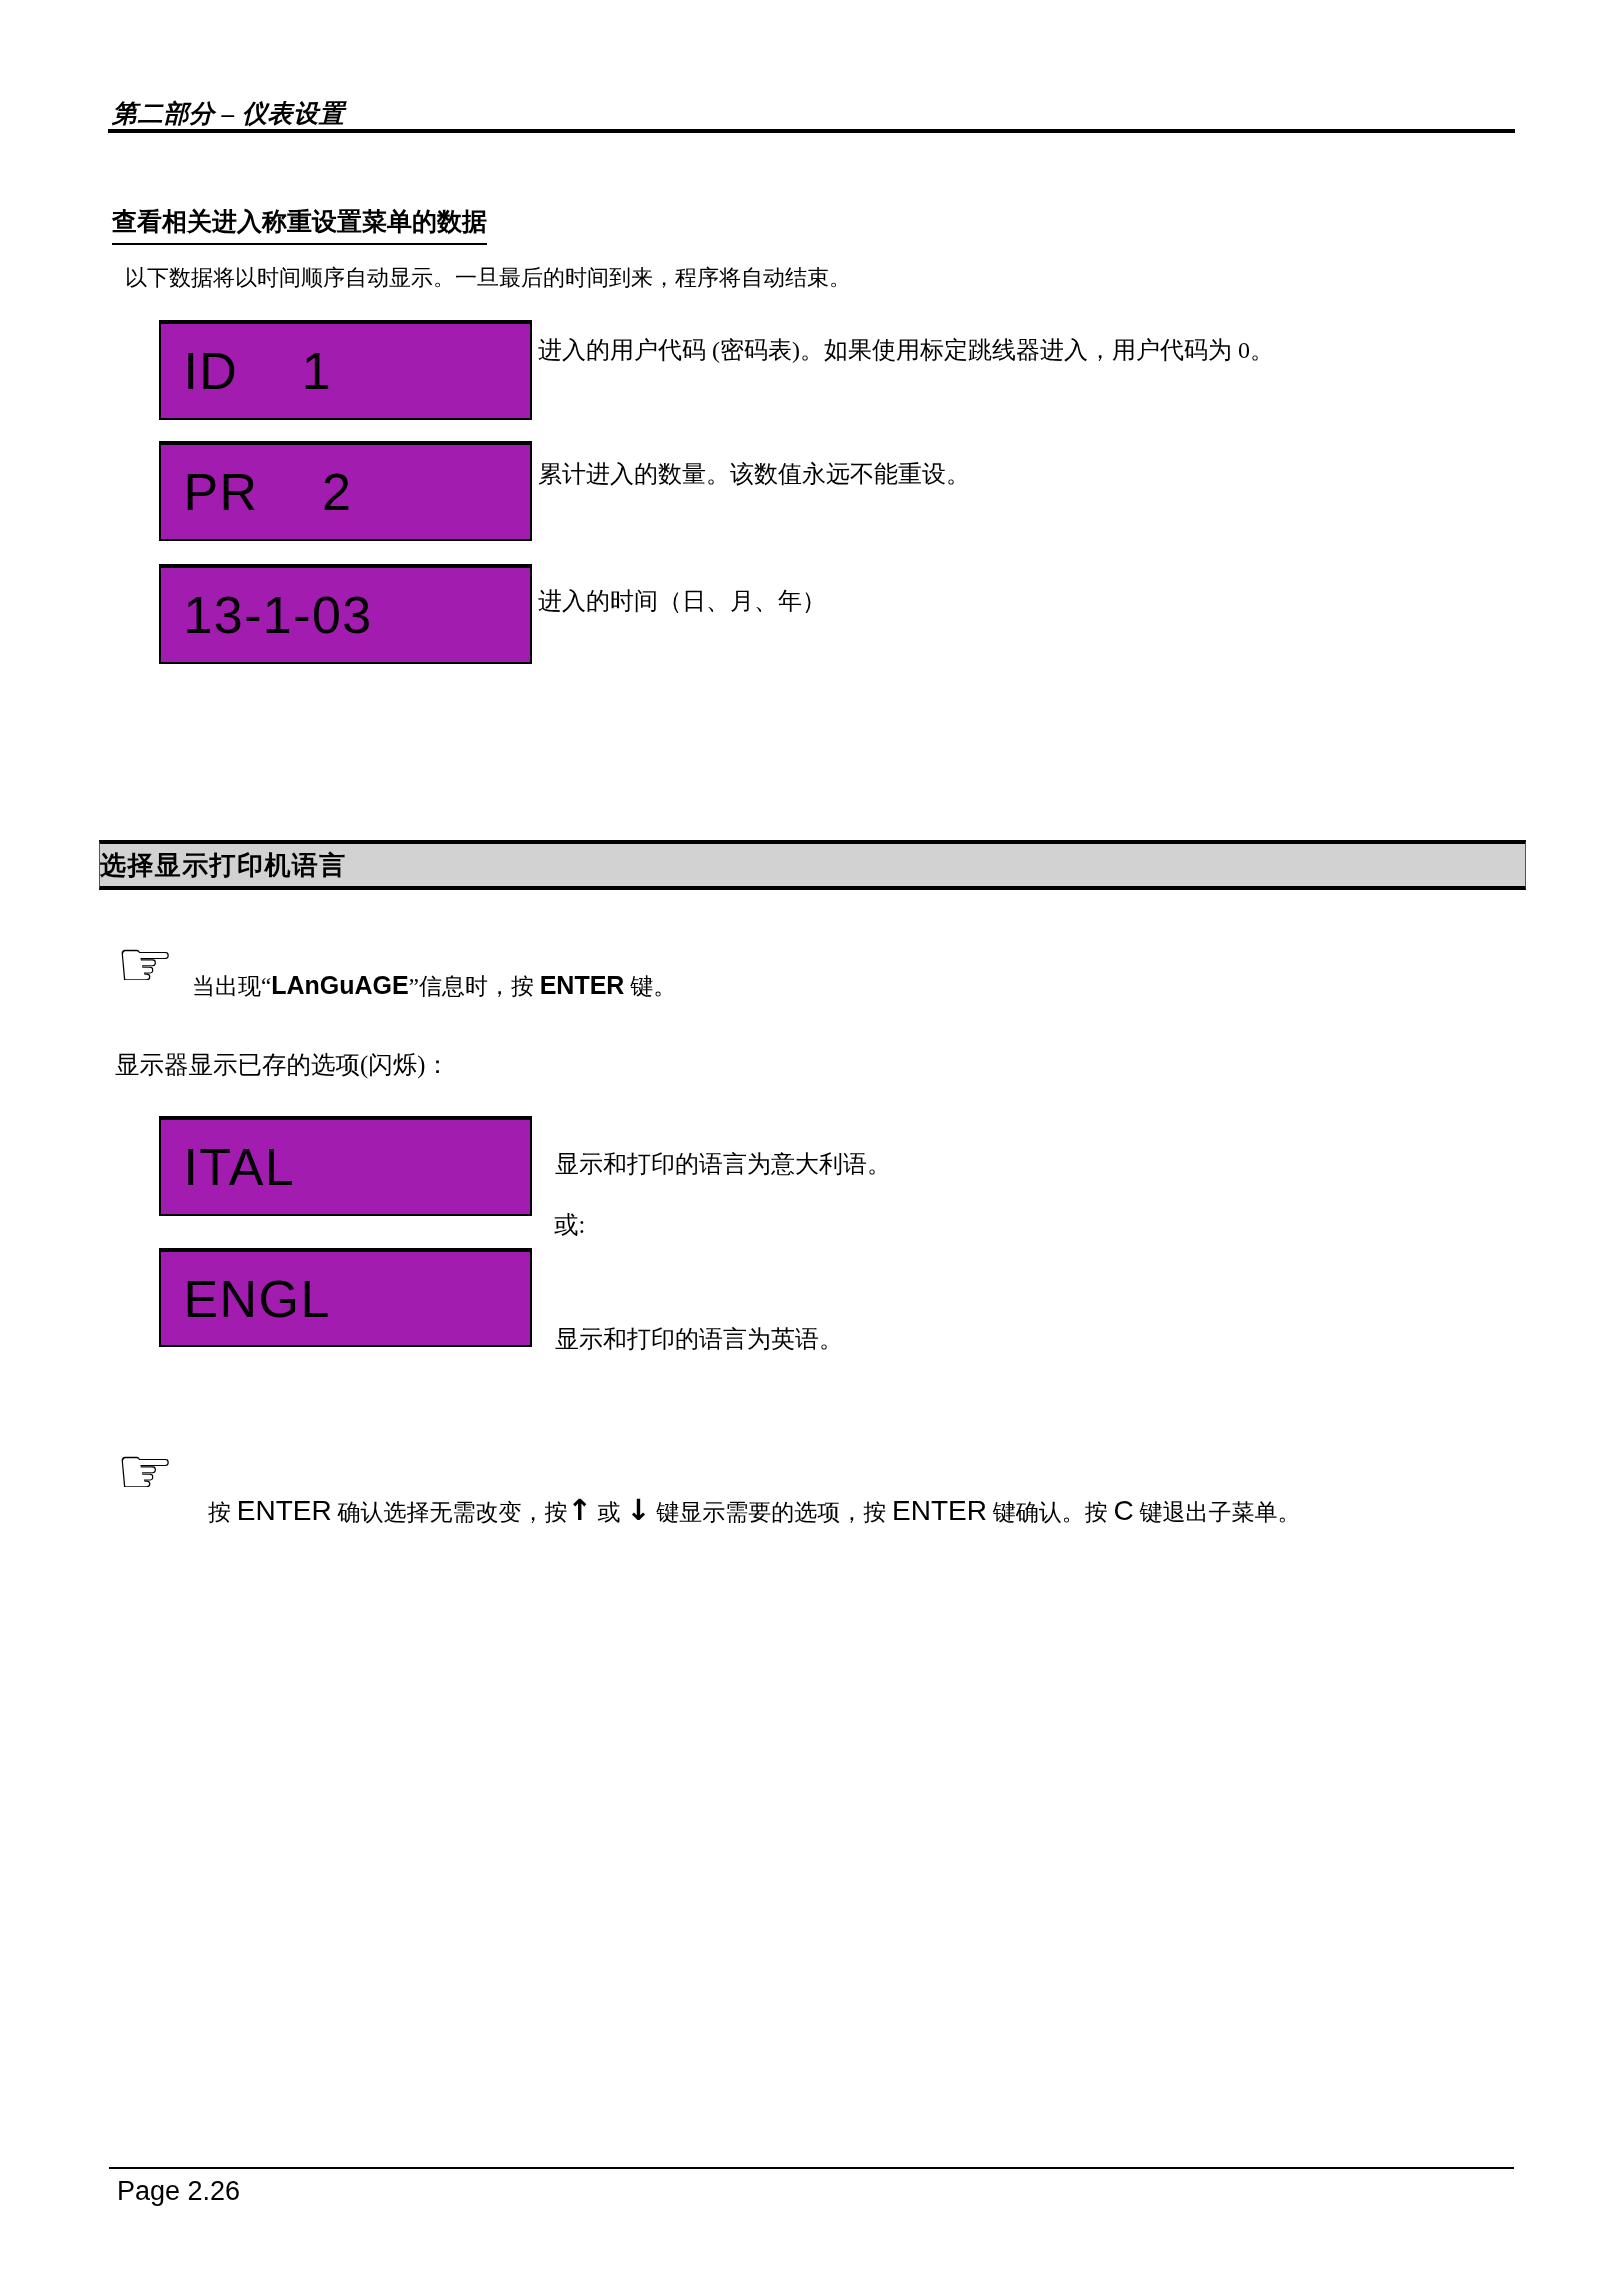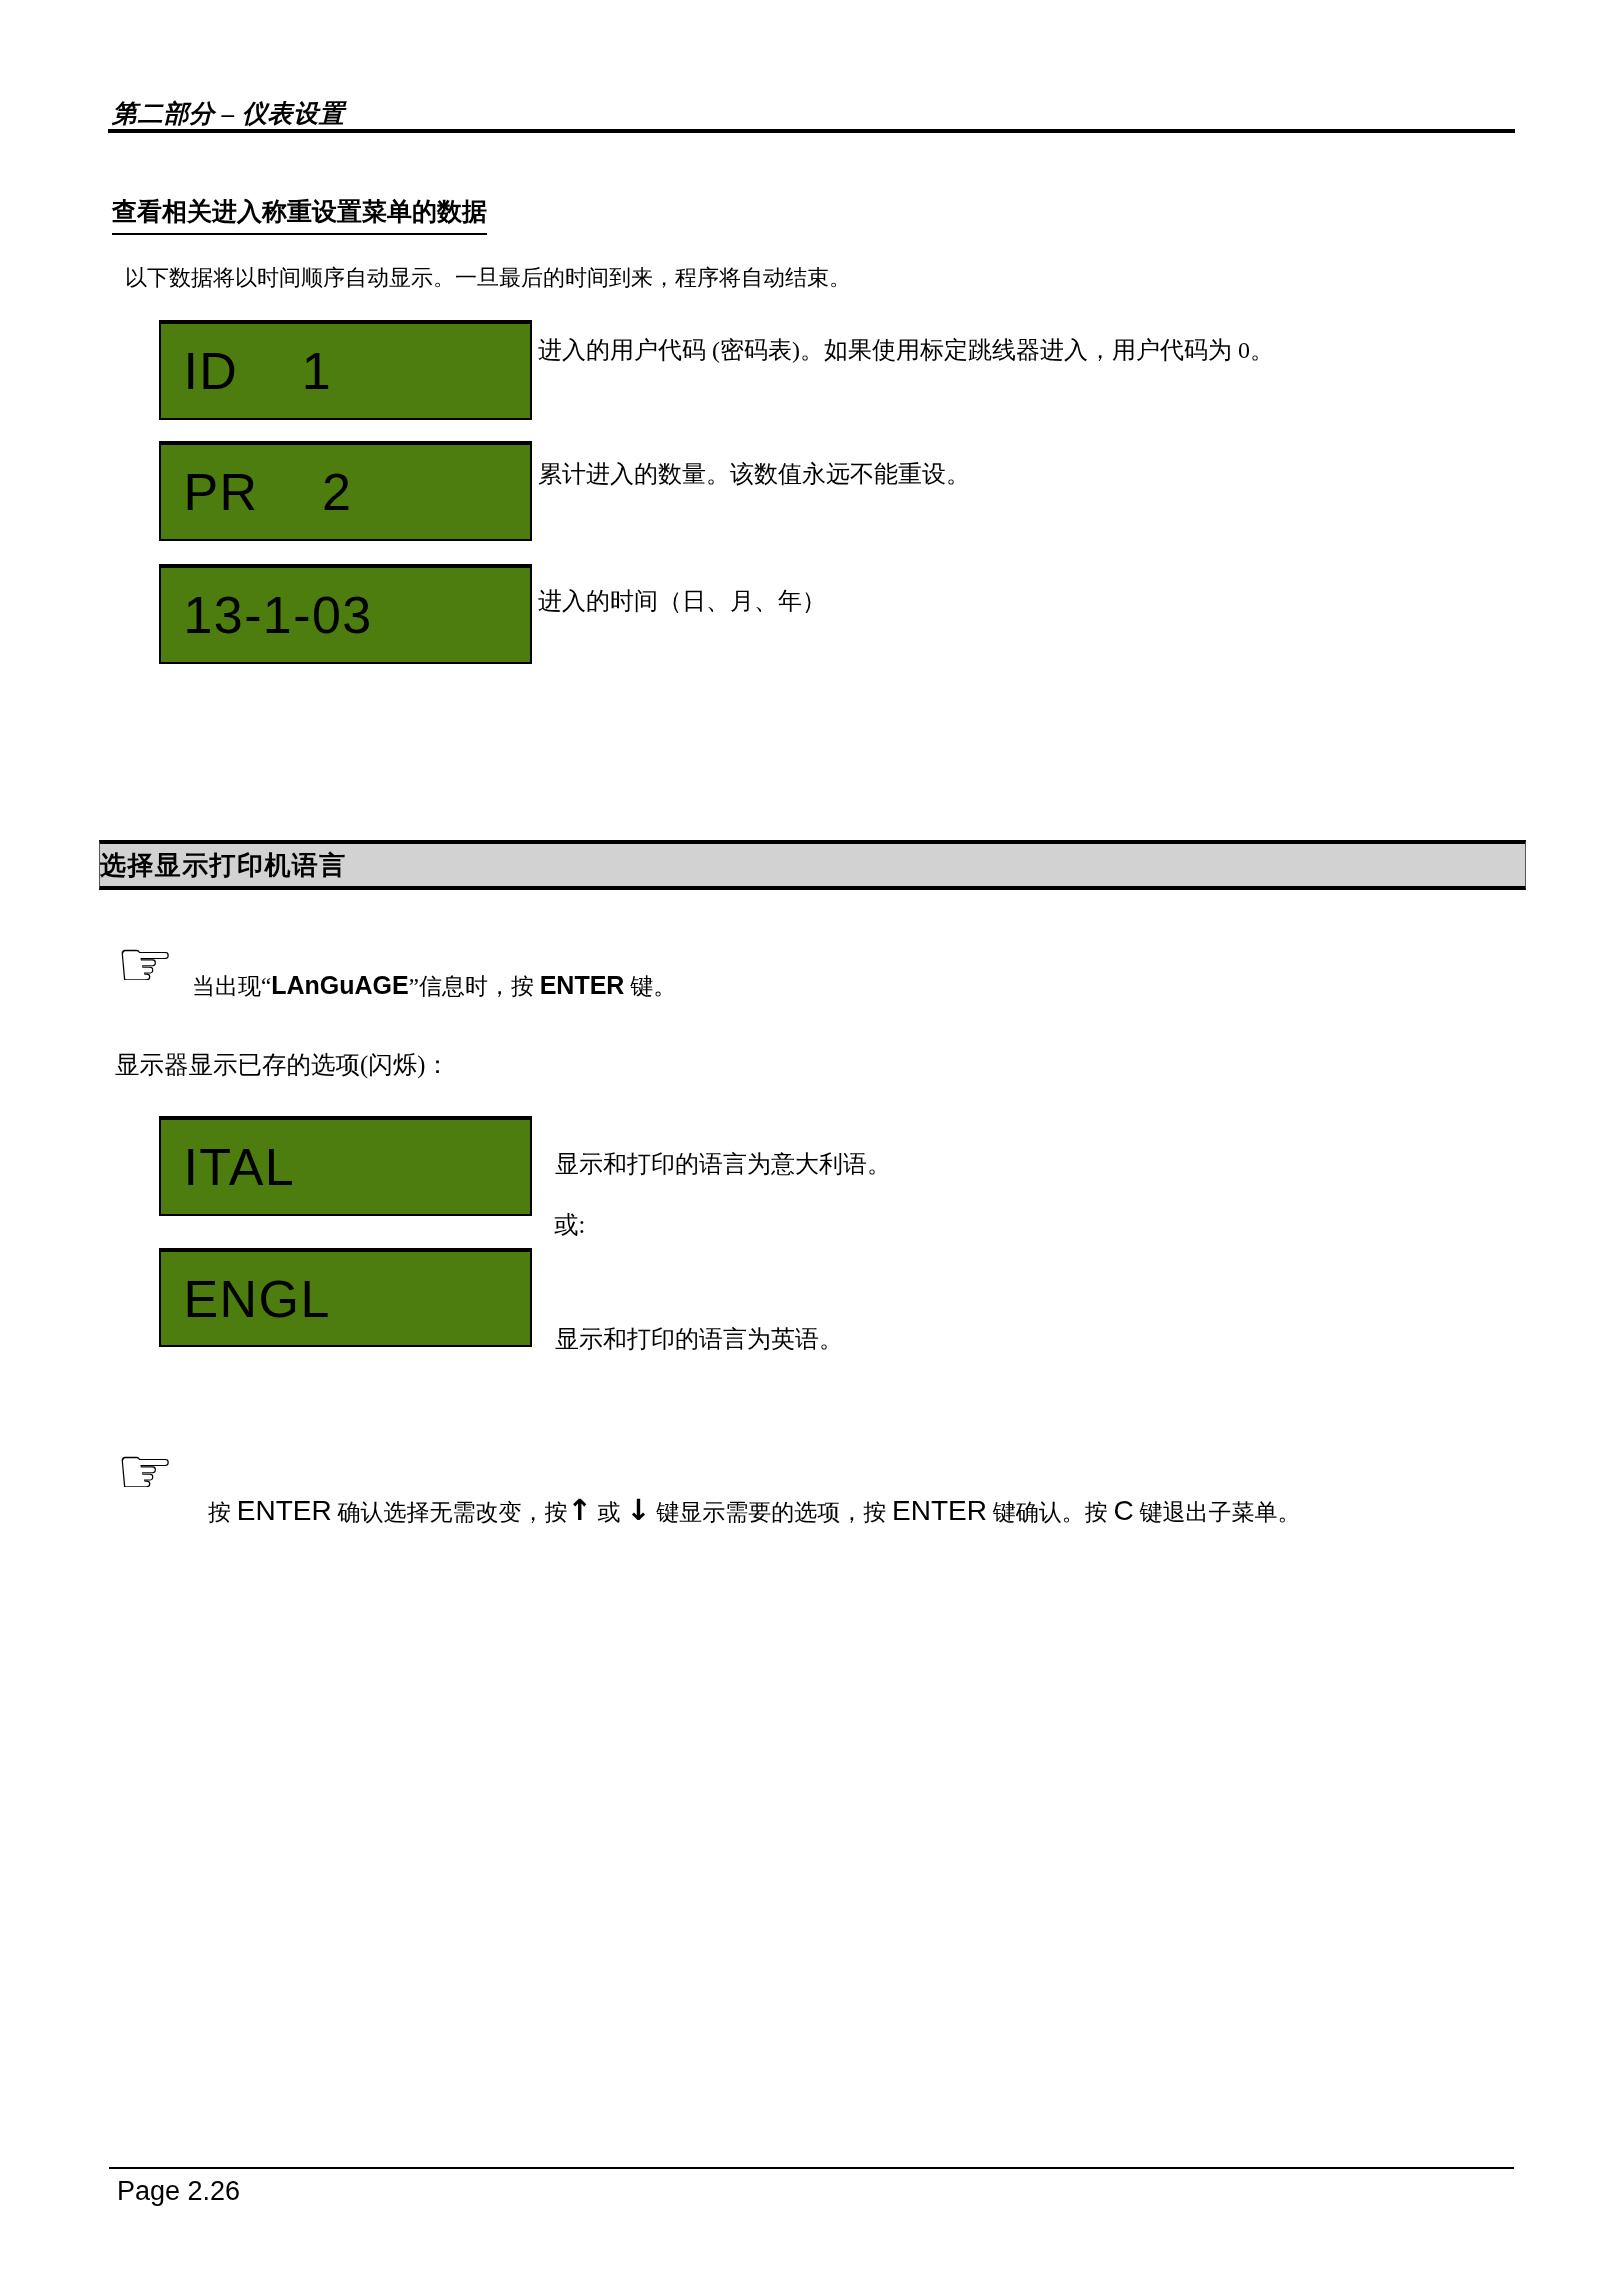--- a/index.html
+++ b/index.html
@@ -12,31 +12,31 @@
     overflow:hidden;
   }
   .abs{position:absolute;}
   .chapter-title{
     left:112px;top:97px;
     font-size:25px;font-style:italic;font-weight:bold;
     letter-spacing:0.7px;
   }
   .header-rule{left:108px;top:129px;width:1407px;height:4.1px;background:#000;}
   .sec1-title{
-    left:112px;top:195px;
+    left:112px;top:205px;
     font-size:25px;font-weight:bold;
     border-bottom:2px solid #000;padding-bottom:4.8px;
   }
   .intro{left:125px;top:263px;font-size:22px;white-space:nowrap;}
   .lcd-box{
     left:159px;width:373px;height:100px;
     border:2.7px solid #000;border-top-width:4.8px;
     box-sizing:border-box;
     display:flex;align-items:center;
-    background:#4d7c0f;
+    background:#a21caf;
   }
   .lcd-text{
     font-family:"Liberation Sans", sans-serif;
     font-size:52px;
     padding-left:22.5px;
     white-space:pre;
     letter-spacing:1.4px;
   }
   .lcd-text.indent{}
   .desc{font-size:24px;white-space:nowrap;}

